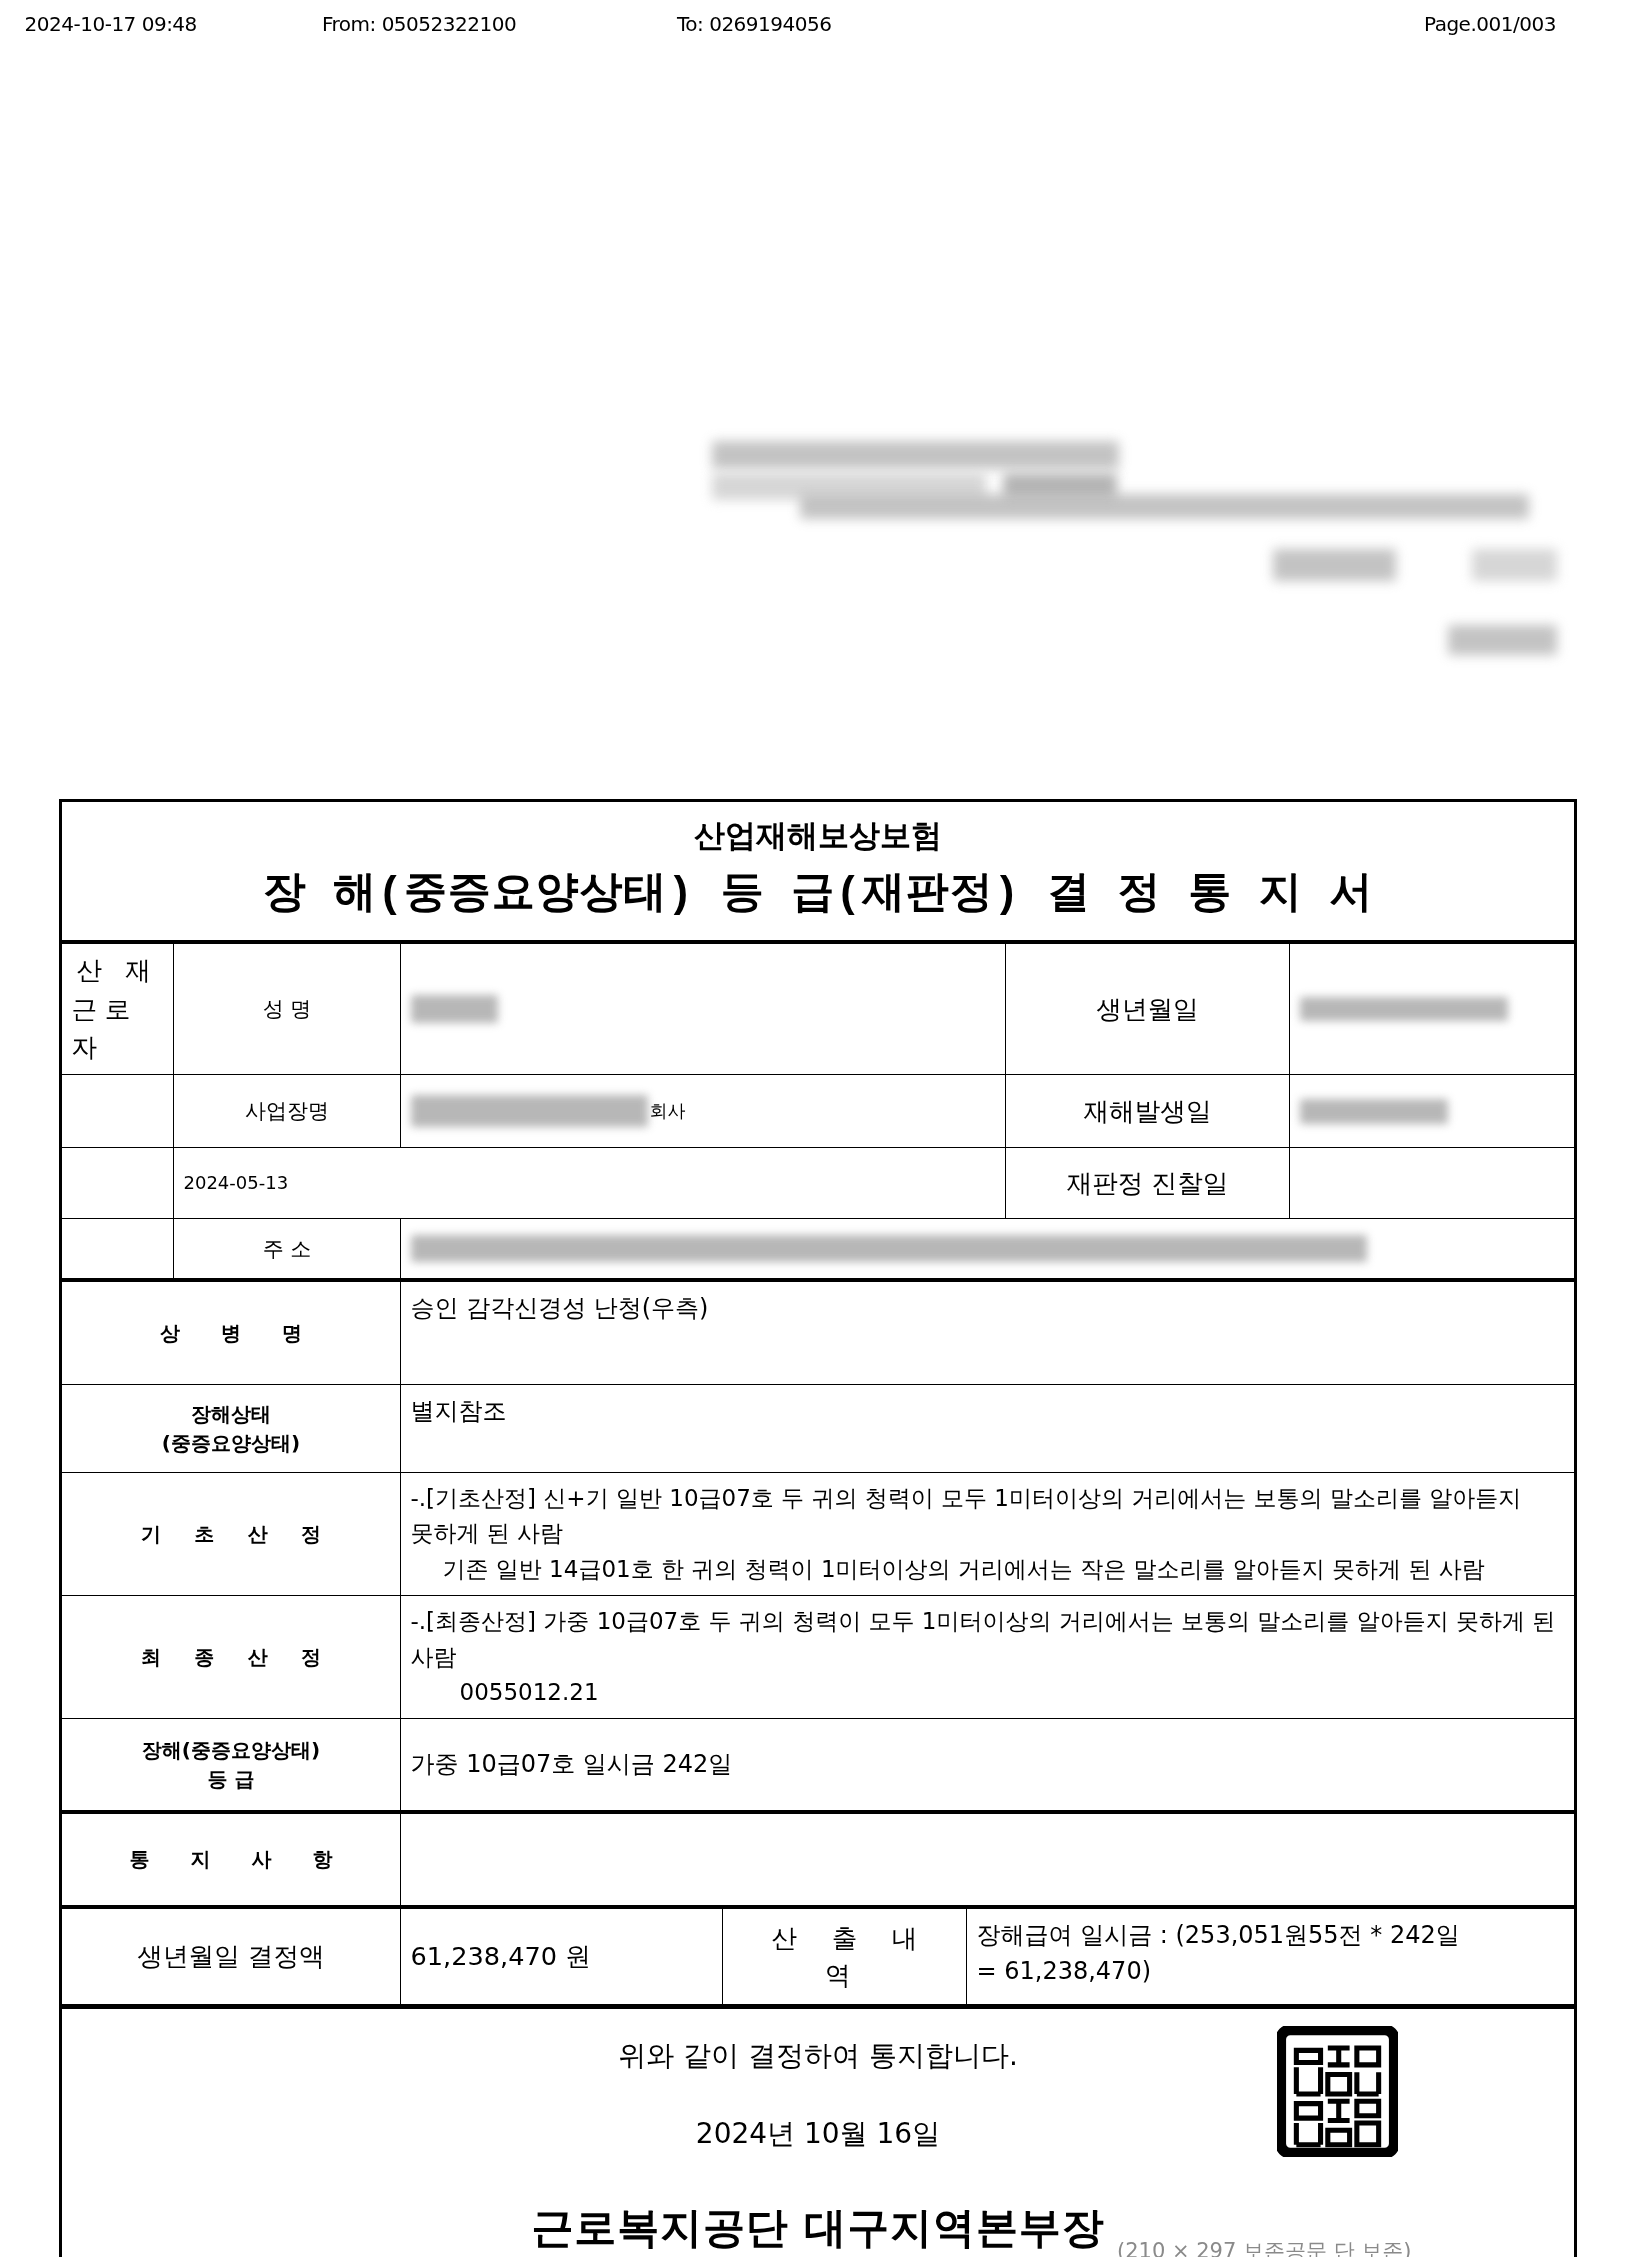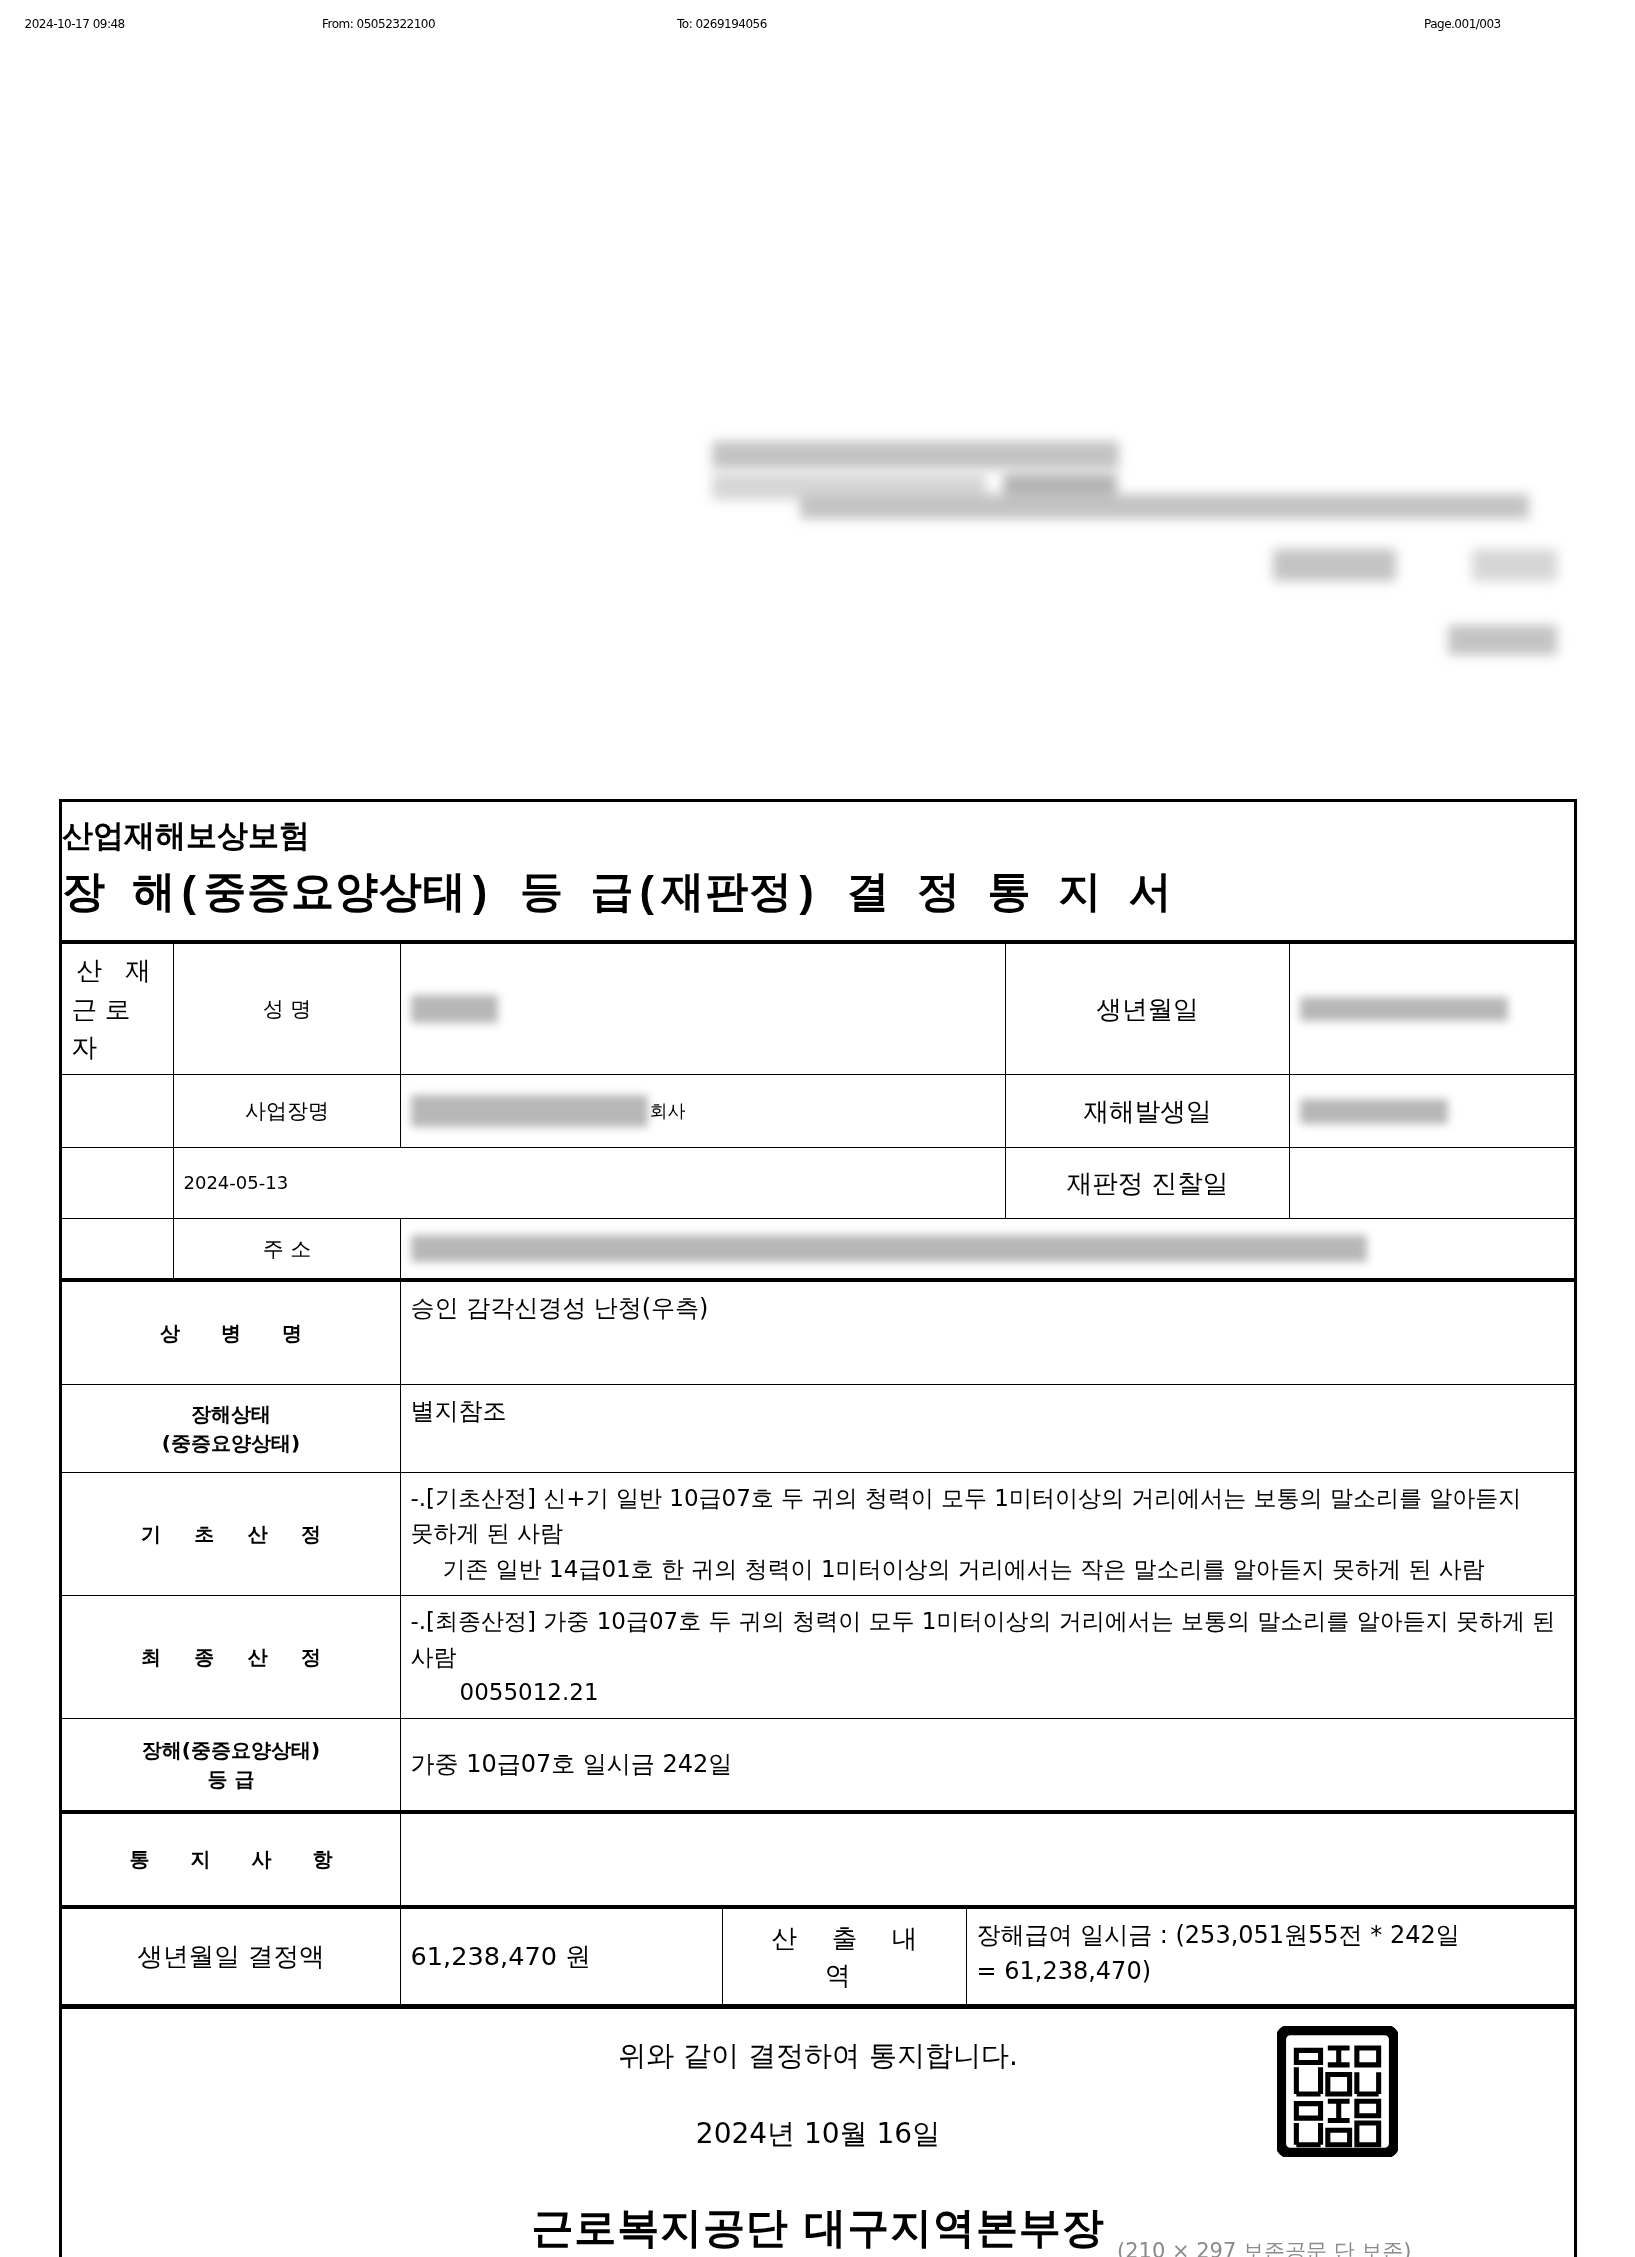--- a/index.html
+++ b/index.html
@@ -17,21 +17,21 @@
     overflow: hidden;
   }
 
   
   .fax-header {
     position: absolute;
     top: 7.6px;
     left: 0;
     width: 1341px;
     height: 32px;
-    font-size: 12px;
+    font-size: 20px;
     line-height: 32px;
     letter-spacing: -0.5px;
   }
   .fax-header span { position: absolute; white-space: nowrap; }
   .fx-date { left: 24.6px; }
   .fx-from { left: 322px; }
   .fx-to   { left: 677px; }
   .fx-page { left: 1424px; }
 
   
@@ -81,20 +81,21 @@
     line-height: 1.45;
   }
   .cell:last-child { border-right: none; }
   .cell.center { justify-content: center; text-align: center; }
   .cell.top { align-items: flex-start; }
   .cell.col { flex-direction: column; justify-content: center; align-items: center; }
 
   
   .title-block {
     padding: 13.2px 0 19px 0;
+    text-align: center;
     border-bottom: 4.7px solid #000;
   }
   .title-sub {
     font-size: 31px;
     font-weight: bold;
     letter-spacing: 0px;
     margin-bottom: 5.7px;
   }
   .title-main {
     font-size: 43px;

